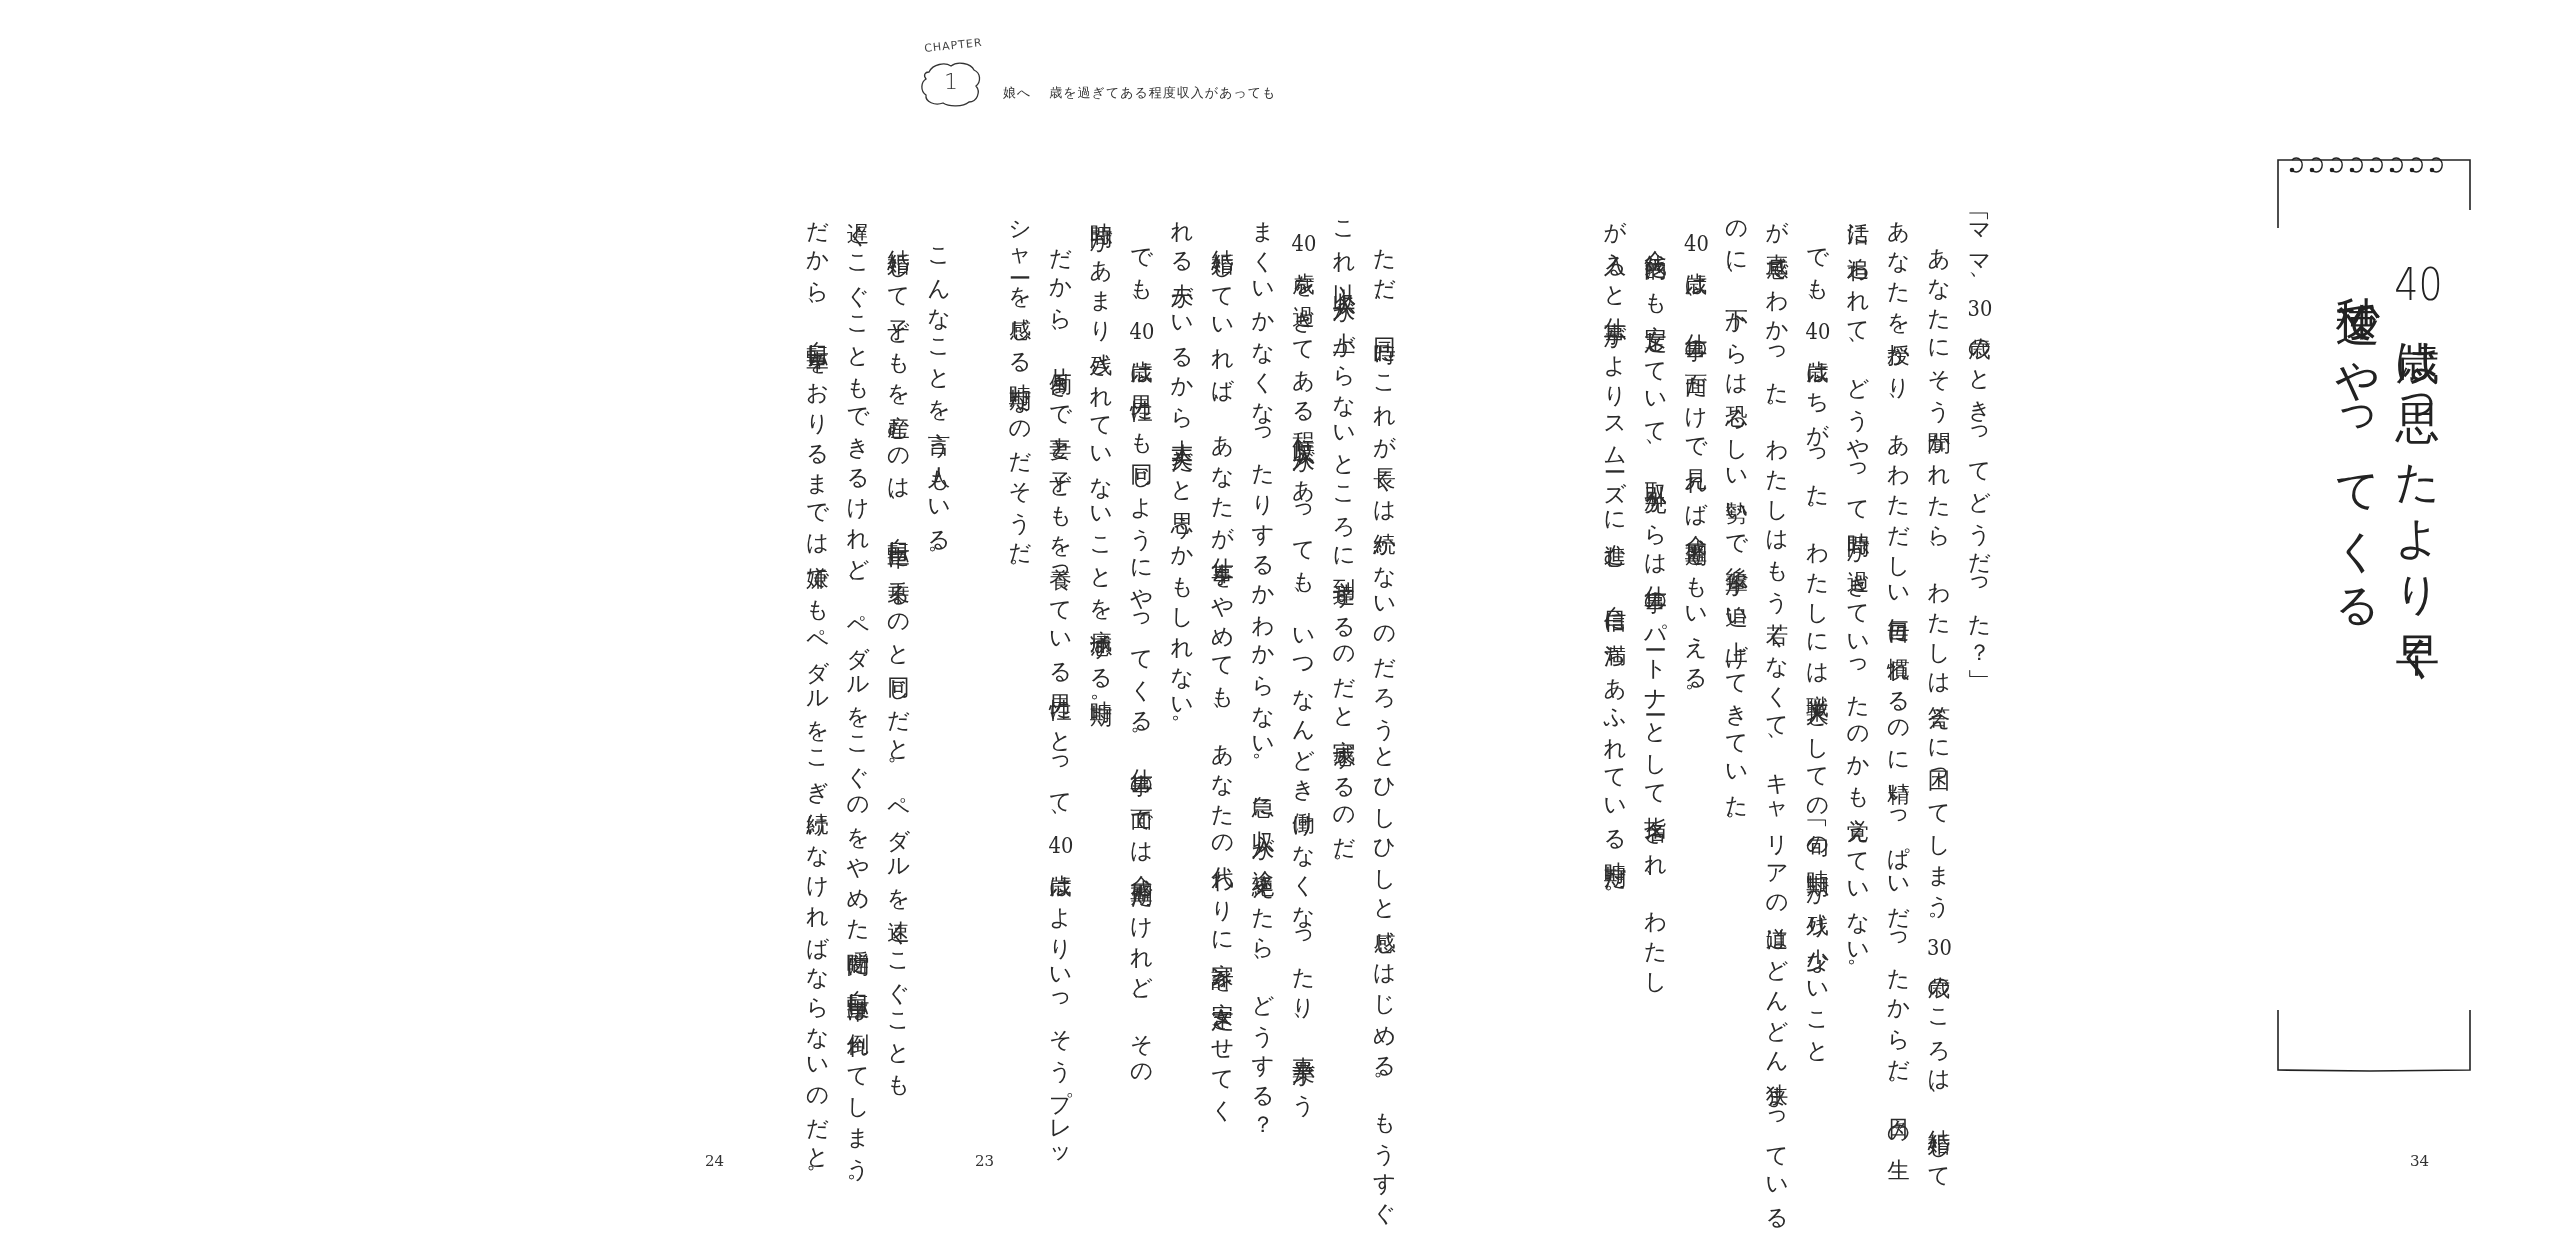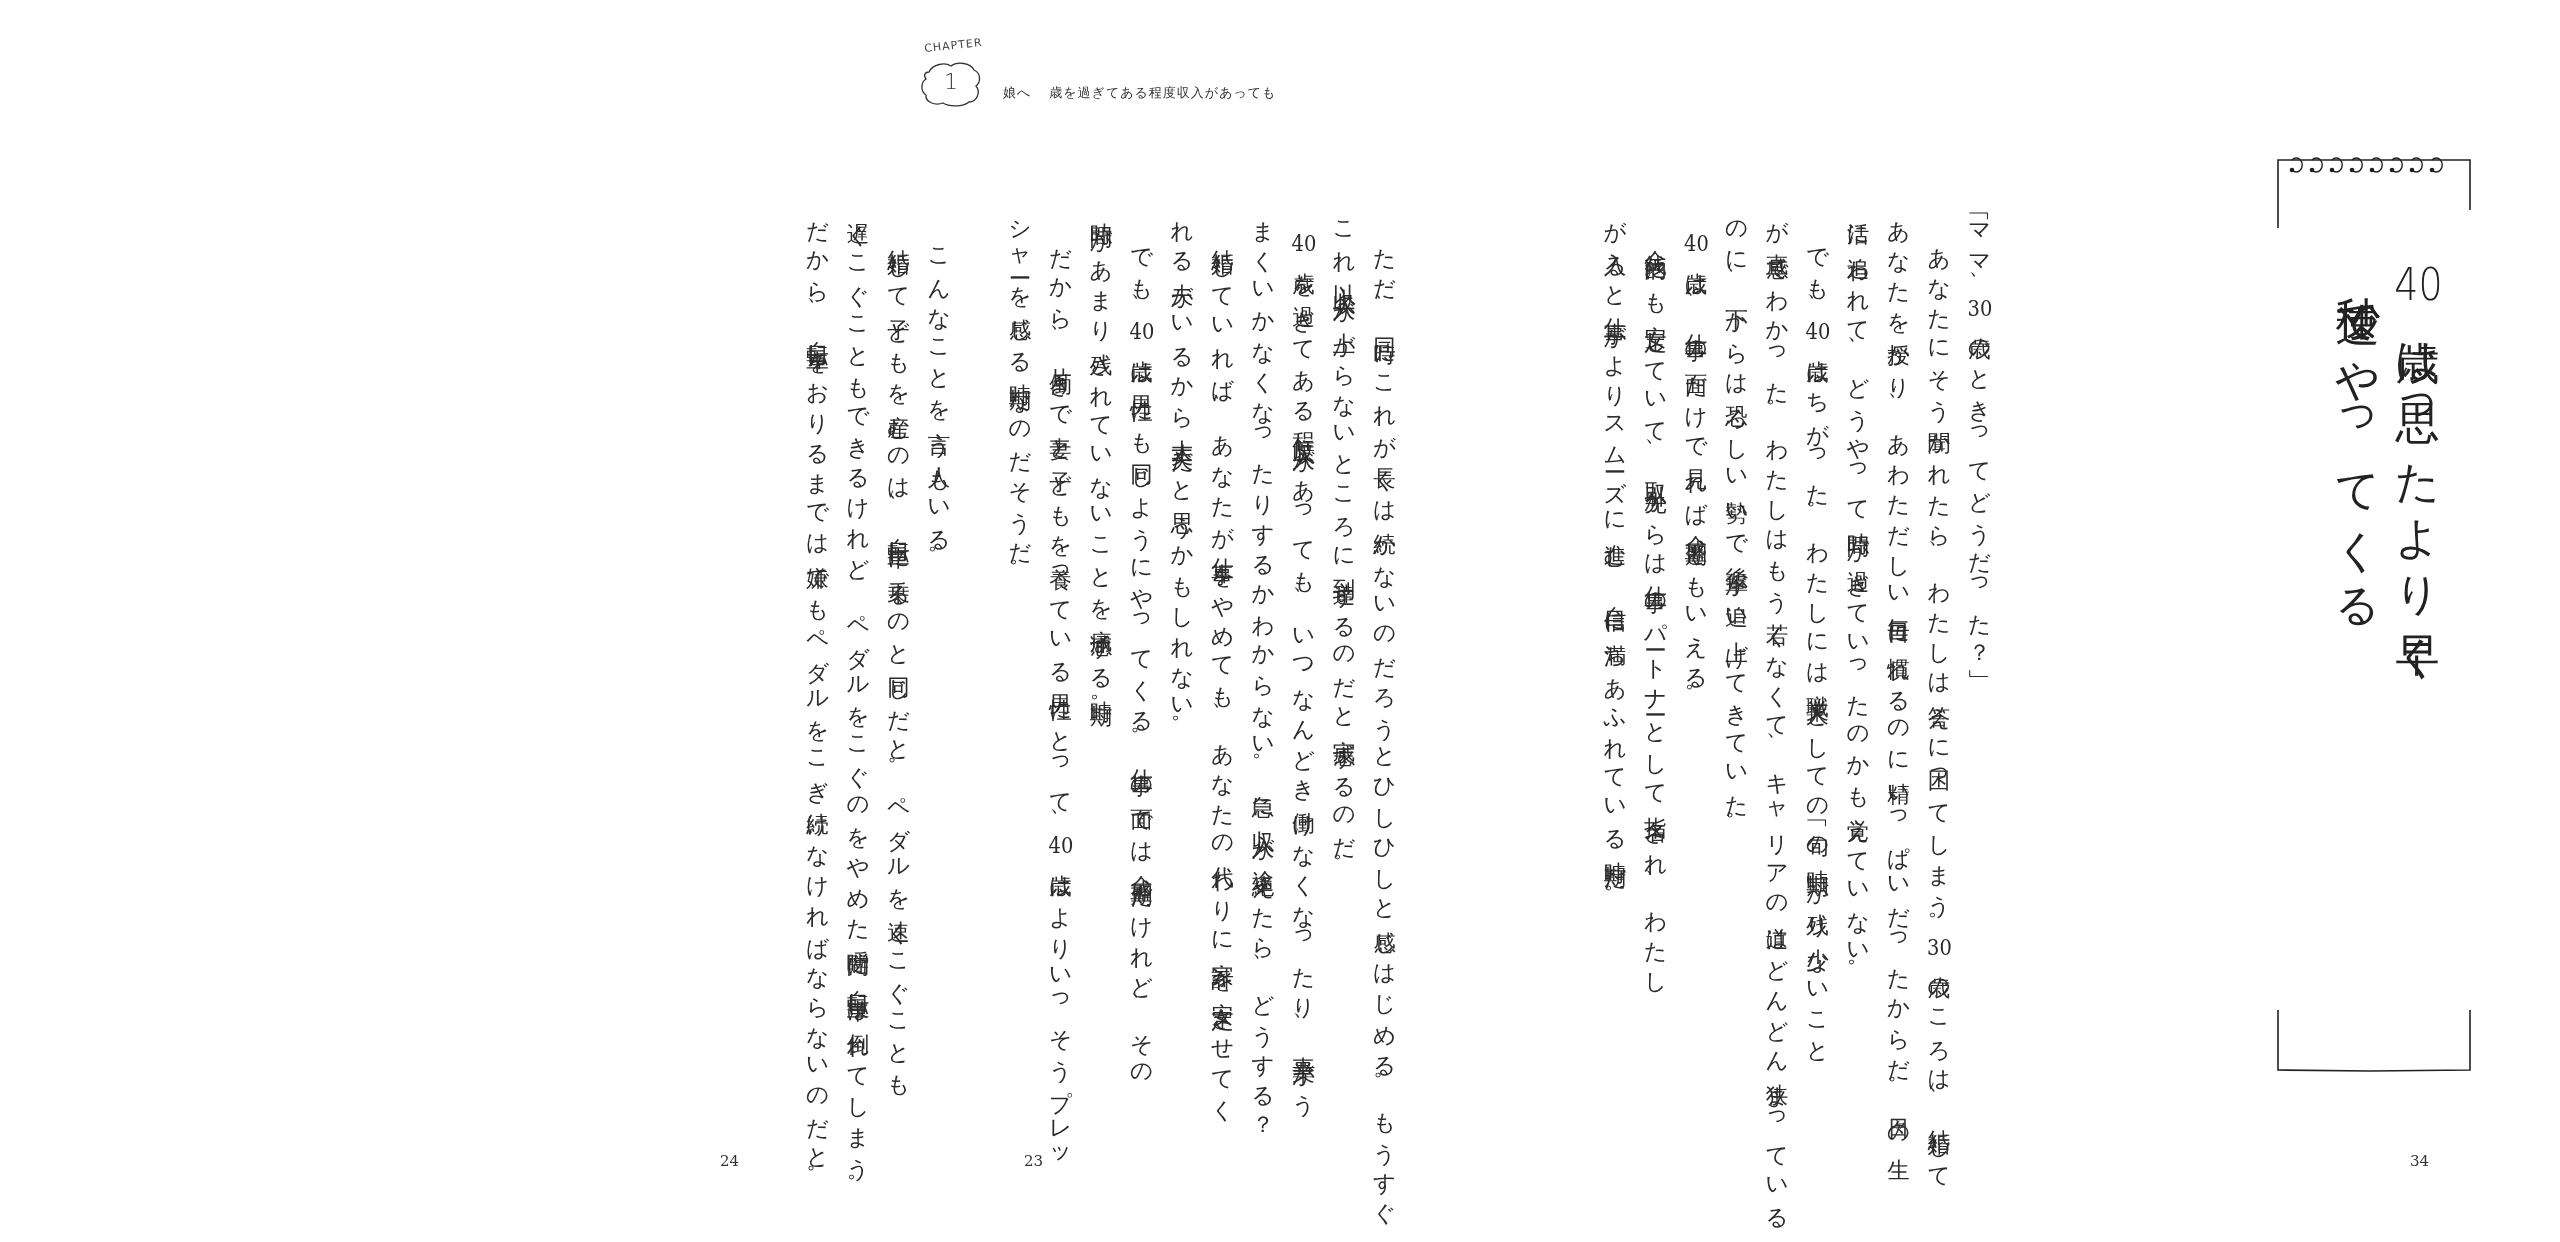--- a/index.html
+++ b/index.html
@@ -147,21 +147,21 @@
     <div class="chapter-label">CHAPTER</div>
     <svg class="chapter-cloud" viewBox="0 0 64 48" width="64" height="48">
       <path d="M10 12 C 14 4, 26 2, 32 6 C 38 1, 52 3, 55 10 C 62 13, 62 22, 57 26 C 62 32, 58 42, 50 42 C 44 47, 30 47, 24 43 C 16 46, 6 42, 7 35 C 1 31, 2 22, 7 19 C 4 15, 6 12, 10 12 Z" fill="none" stroke="#333" stroke-width="1.3"></path>
     </svg>
     <div class="chapter-num">1</div>
     <div class="chapter-title">
       <span>娘へ</span><span class="sep"></span><span>歳を過ぎてある程度収入があっても</span>
     </div>
   </div>
 
-  <div class="page" id="page-24" style="left:15px;width:853px;height:871px;text-align:right;">
+  <div class="page" id="page-24" style="left:0;width:853px;height:871px;text-align:right;">
 
     <div class="page-num" style="left:705px;">24</div>
   </div>
 
   <div class="page" id="page-23" style="left:0;width:2560px;height:1242px;">
     <div class="col-area" id="p23-cols">
         <span class="col">　ただ、同時にこれが長くは続かないのだろうとひしひしと感じはじめる。もうすぐ</span>
         <span class="col">これ以上収入が上がらないところに到達するのだと実感するのだ。</span>
         <span class="col">　<span class="digits">40</span>歳を過ぎてある程度収入があっても、いつなんどき働けなくなったり、事業がう</span>
         <span class="col">まくいかなくなったりするかわからない。急に収入が途絶えたら、どうする？</span>
@@ -170,21 +170,21 @@
         <span class="col">　でも、<span class="digits">40</span>歳は男性にも同じようにやってくる。仕事の面では全盛期だけれど、その</span>
         <span class="col">時間があまり残されていないことを痛感する時期。</span>
         <span class="col">　だから、片働きで妻と子どもを養っている男性にとって、<span class="digits">40</span>歳はよりいっそうプレッ</span>
         <span class="col">シャーを感じる時期なのだそうだ。</span>
         <span class="col">　</span>
         <span class="col">　こんなことを言う人もいる。</span>
         <span class="col">　結婚して子どもを産むのは、自転車に乗るのと同じだと。ペダルを速くこぐことも</span>
         <span class="col">遅くこぐこともできるけれど、ペダルをこぐのをやめた瞬間に自転車は倒れてしまう。</span>
         <span class="col">だから、自転車をおりるまでは嫌でもペダルをこぎ続けなければならないのだと。</span>
       </div>
-    <div class="page-num" style="left:1024px;text-align:center;">23</div>
+    <div class="page-num" style="left:975px;text-align:center;">23</div>
   </div>
 
   <div class="page" id="page-22" style="left:0;width:2560px;height:1242px;">
     <div class="col-area" id="p22-cols">
         <span class="col">「ママ、<span class="digits">30</span>歳のときってどうだった？」</span>
         <span class="col">　あなたにそう聞かれたら、わたしは答えに困ってしまう。<span class="digits">30</span>歳のころは、結婚して</span>
         <span class="col">あなたを授かり、あわただしい毎日に慣れるのに精いっぱいだったからだ。日々の生</span>
         <span class="col">活に追われて、どうやって時間が過ぎていったのかも覚えていない。</span>
         <span class="col">　でも、<span class="digits">40</span>歳はちがった。わたしには職業人としての「旬の時期」が残り少ないこと</span>
         <span class="col">が直感でわかった。わたしはもう若くなくて、キャリアの道はどんどん狭まっている</span>

